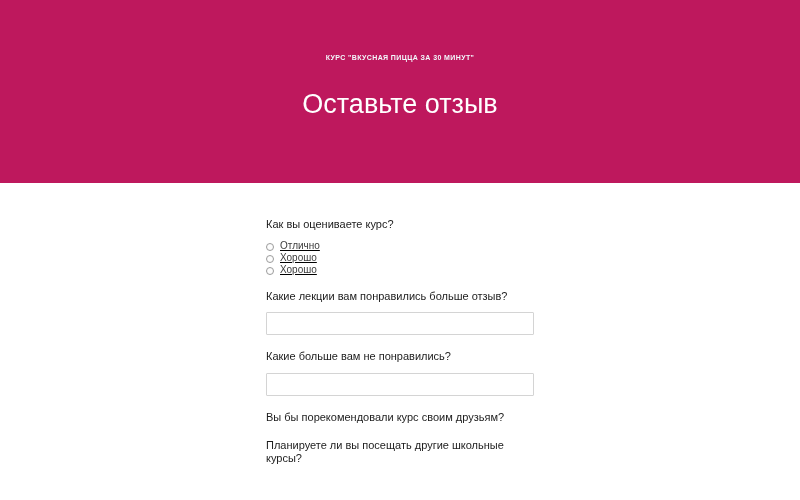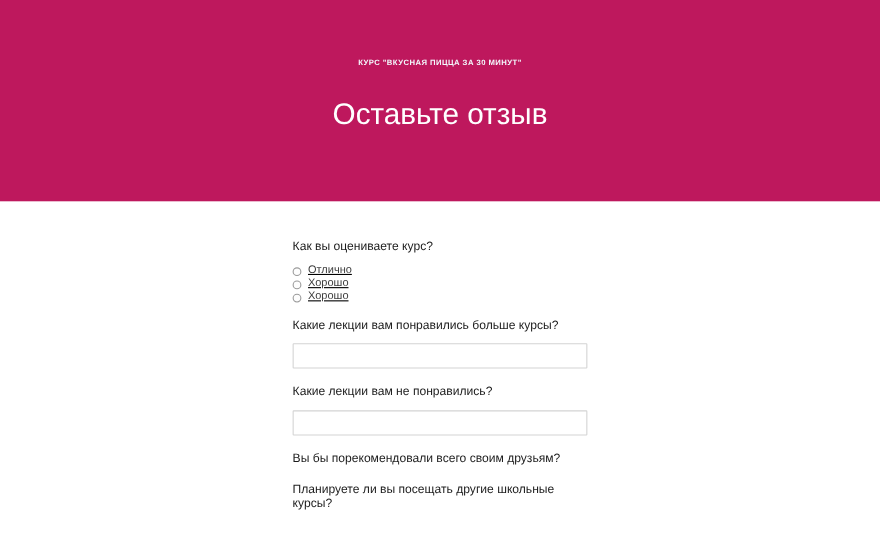--- a/index.html
+++ b/index.html
@@ -98,28 +98,28 @@
           <span class="radio"></span>
           <span class="option-label">Хорошо</span>
         </label>
         <label class="option">
           <span class="radio"></span>
           <span class="option-label">Хорошо</span>
         </label>
       </div>
     </div>
     <div class="question">
-      <div class="q-label">Какие лекции вам понравились больше курсы?</div>
+      <div class="q-label">Какие лекции вам понравились больше отзыв?</div>
       <input type="text" class="text-input" style="">
     </div>
     <div class="question">
-      <div class="q-label">Какие лекции вам не понравились?</div>
+      <div class="q-label">Какие больше вам не понравились?</div>
       <input type="text" class="text-input" style="">
     </div>
     <div class="question">
-      <div class="q-label">Вы бы порекомендовали всего своим друзьям?</div>
+      <div class="q-label">Вы бы порекомендовали курс своим друзьям?</div>
       <div class="options">
       </div>
     </div>
     <div class="question">
       <div class="q-label">Планируете ли вы посещать другие школьные курсы?</div>
     </div>
   </div>
 
 </body></html>

